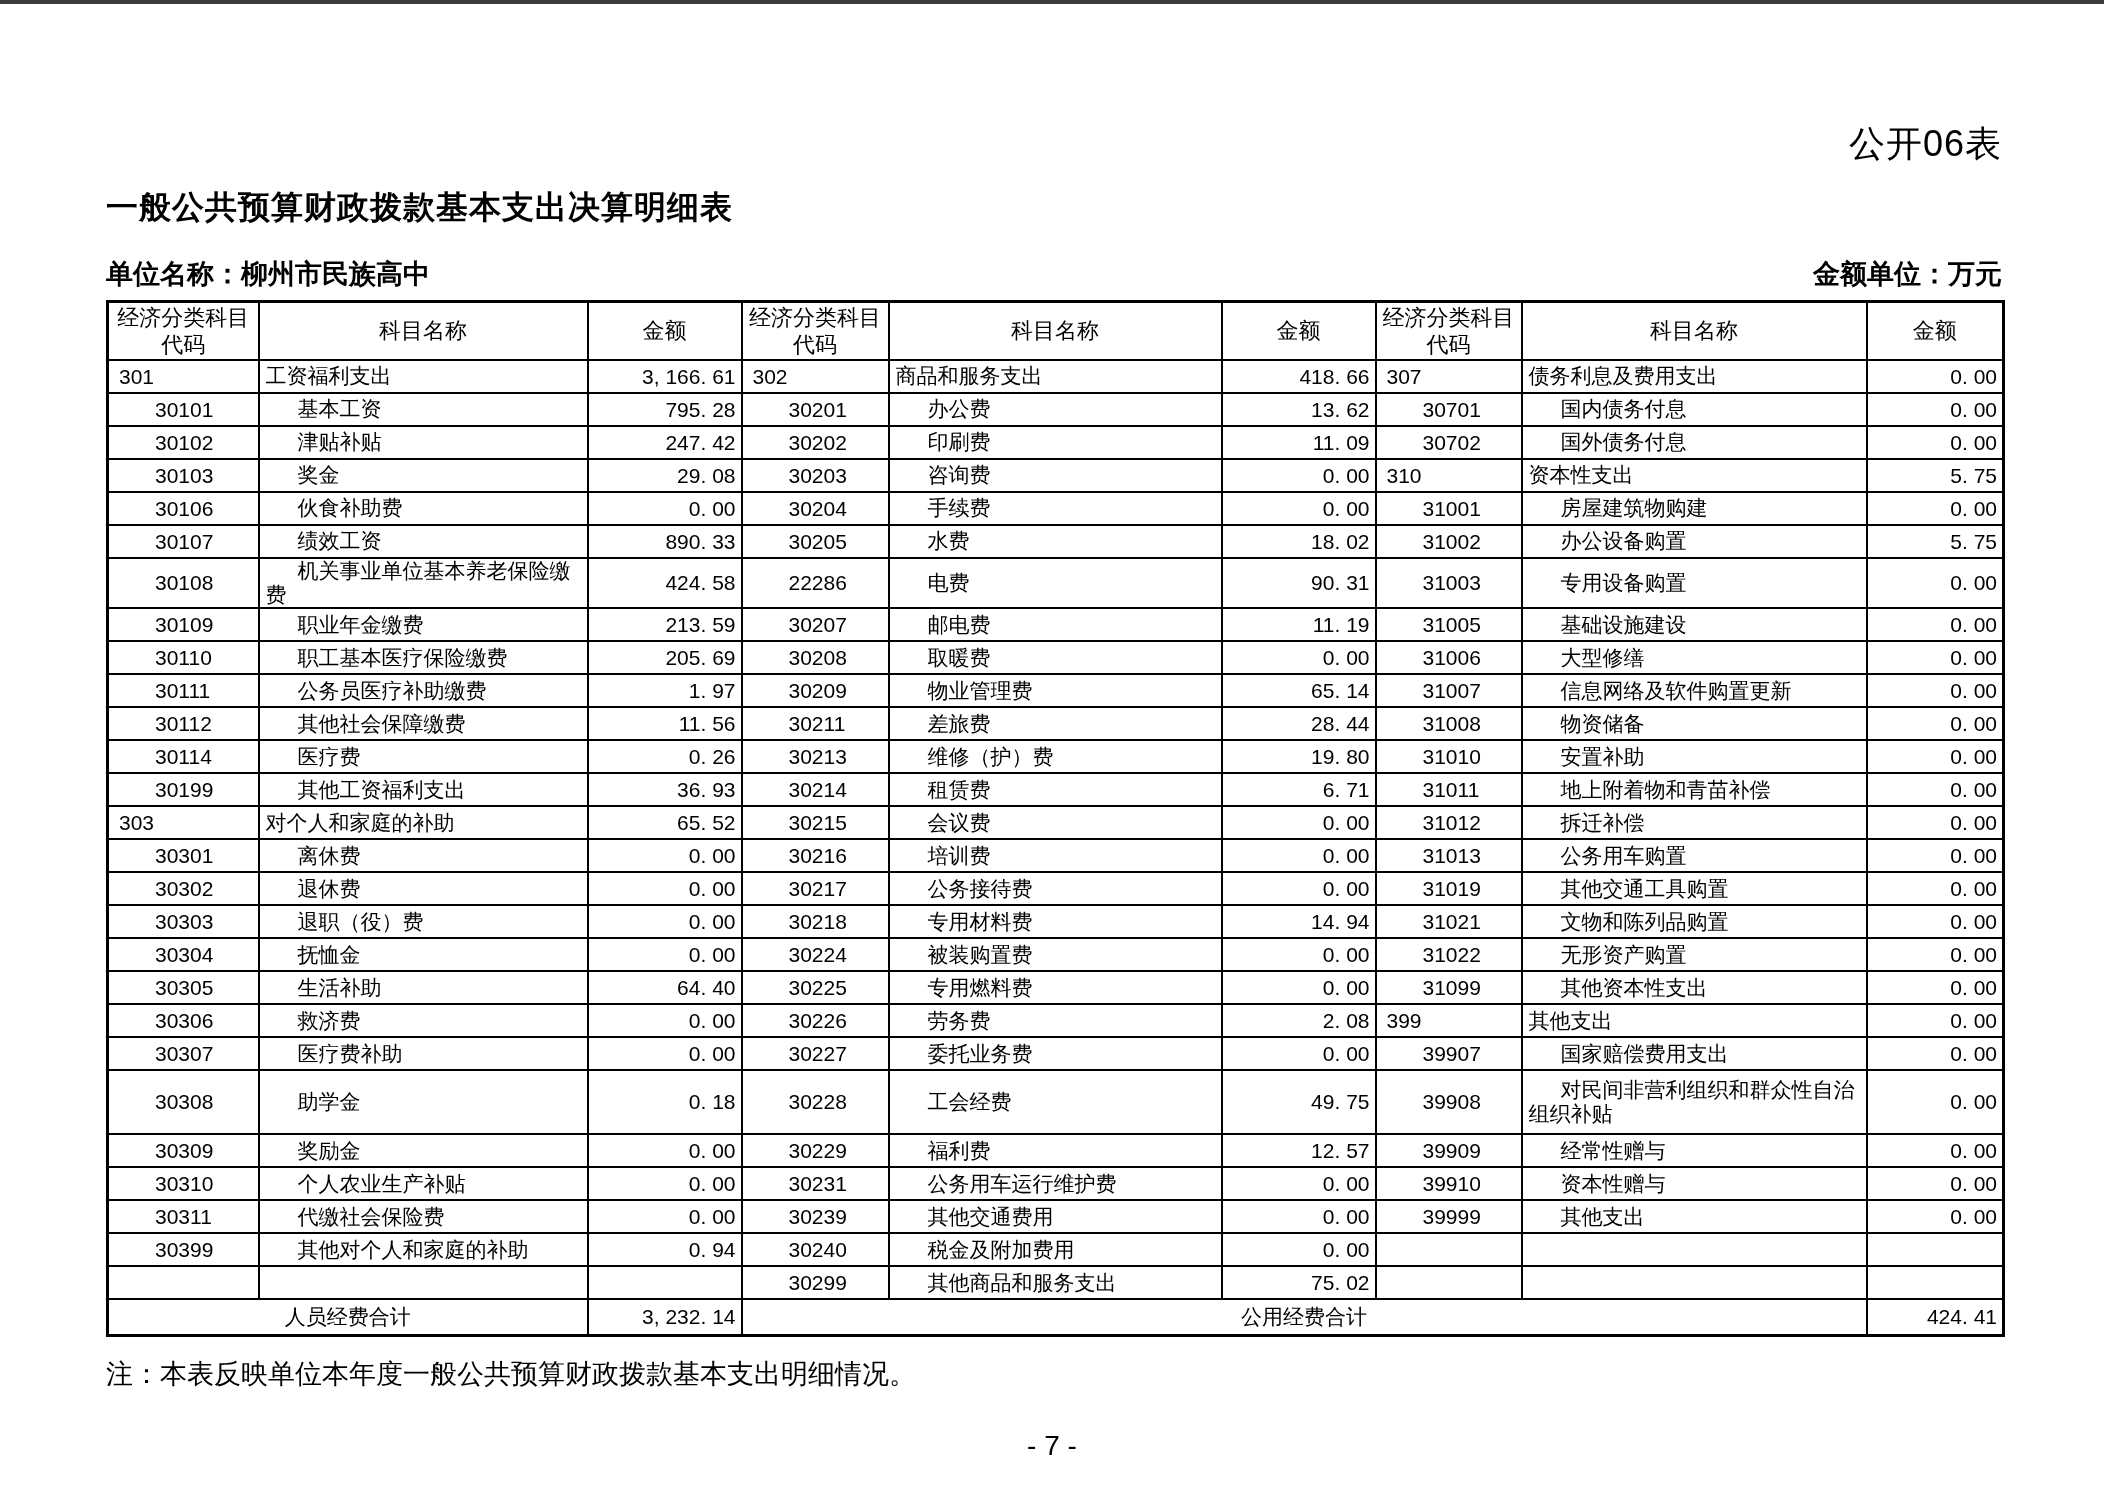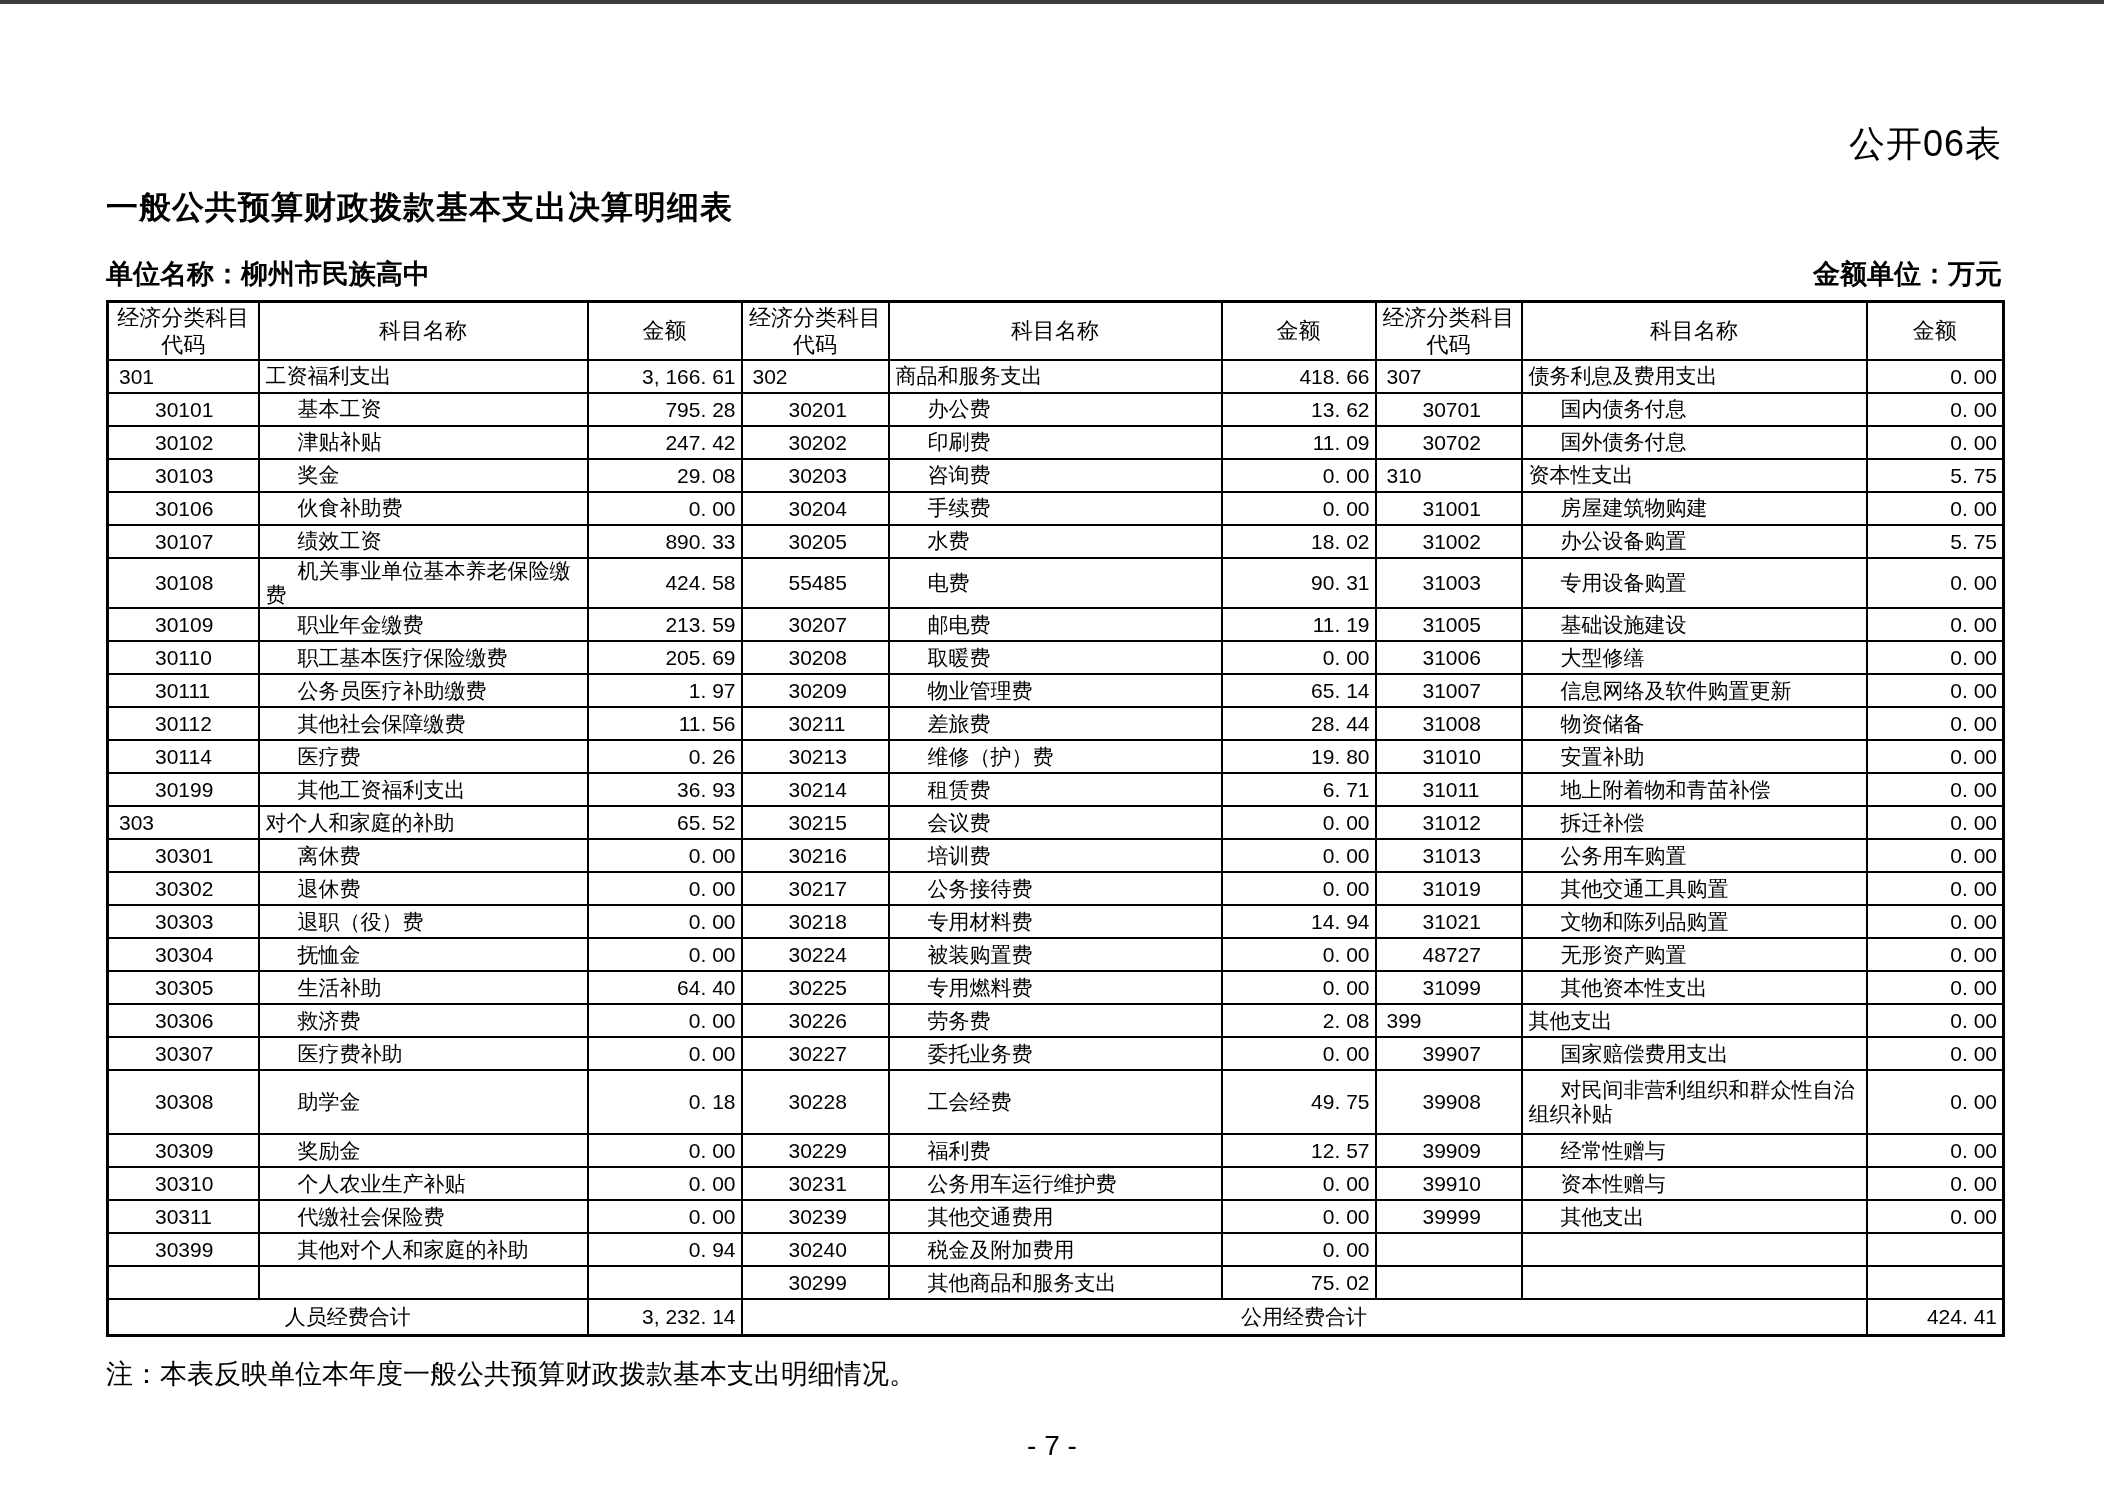--- a/index.html
+++ b/index.html
@@ -152,21 +152,21 @@
         <td class="name l1">水费</td>
         <td class="amount">18. 02</td>
         <td class="code l1">31002</td>
         <td class="name l1">办公设备购置</td>
         <td class="amount">5. 75</td>
       </tr>
       <tr>
         <td class="code l1">30108</td>
         <td class="name l1">机关事业单位基本养老保险缴费</td>
         <td class="amount">424. 58</td>
-        <td class="code l1">55485</td>
+        <td class="code l1">22286</td>
         <td class="name l1">电费</td>
         <td class="amount">90. 31</td>
         <td class="code l1">31003</td>
         <td class="name l1">专用设备购置</td>
         <td class="amount">0. 00</td>
       </tr>
       <tr>
         <td class="code l1">30109</td>
         <td class="name l1">职业年金缴费</td>
         <td class="amount">213. 59</td>
@@ -276,21 +276,21 @@
         <td class="name l1">文物和陈列品购置</td>
         <td class="amount">0. 00</td>
       </tr>
       <tr>
         <td class="code l1">30304</td>
         <td class="name l1">抚恤金</td>
         <td class="amount">0. 00</td>
         <td class="code l1">30224</td>
         <td class="name l1">被装购置费</td>
         <td class="amount">0. 00</td>
-        <td class="code l1">48727</td>
+        <td class="code l1">31022</td>
         <td class="name l1">无形资产购置</td>
         <td class="amount">0. 00</td>
       </tr>
       <tr>
         <td class="code l1">30305</td>
         <td class="name l1">生活补助</td>
         <td class="amount">64. 40</td>
         <td class="code l1">30225</td>
         <td class="name l1">专用燃料费</td>
         <td class="amount">0. 00</td>

